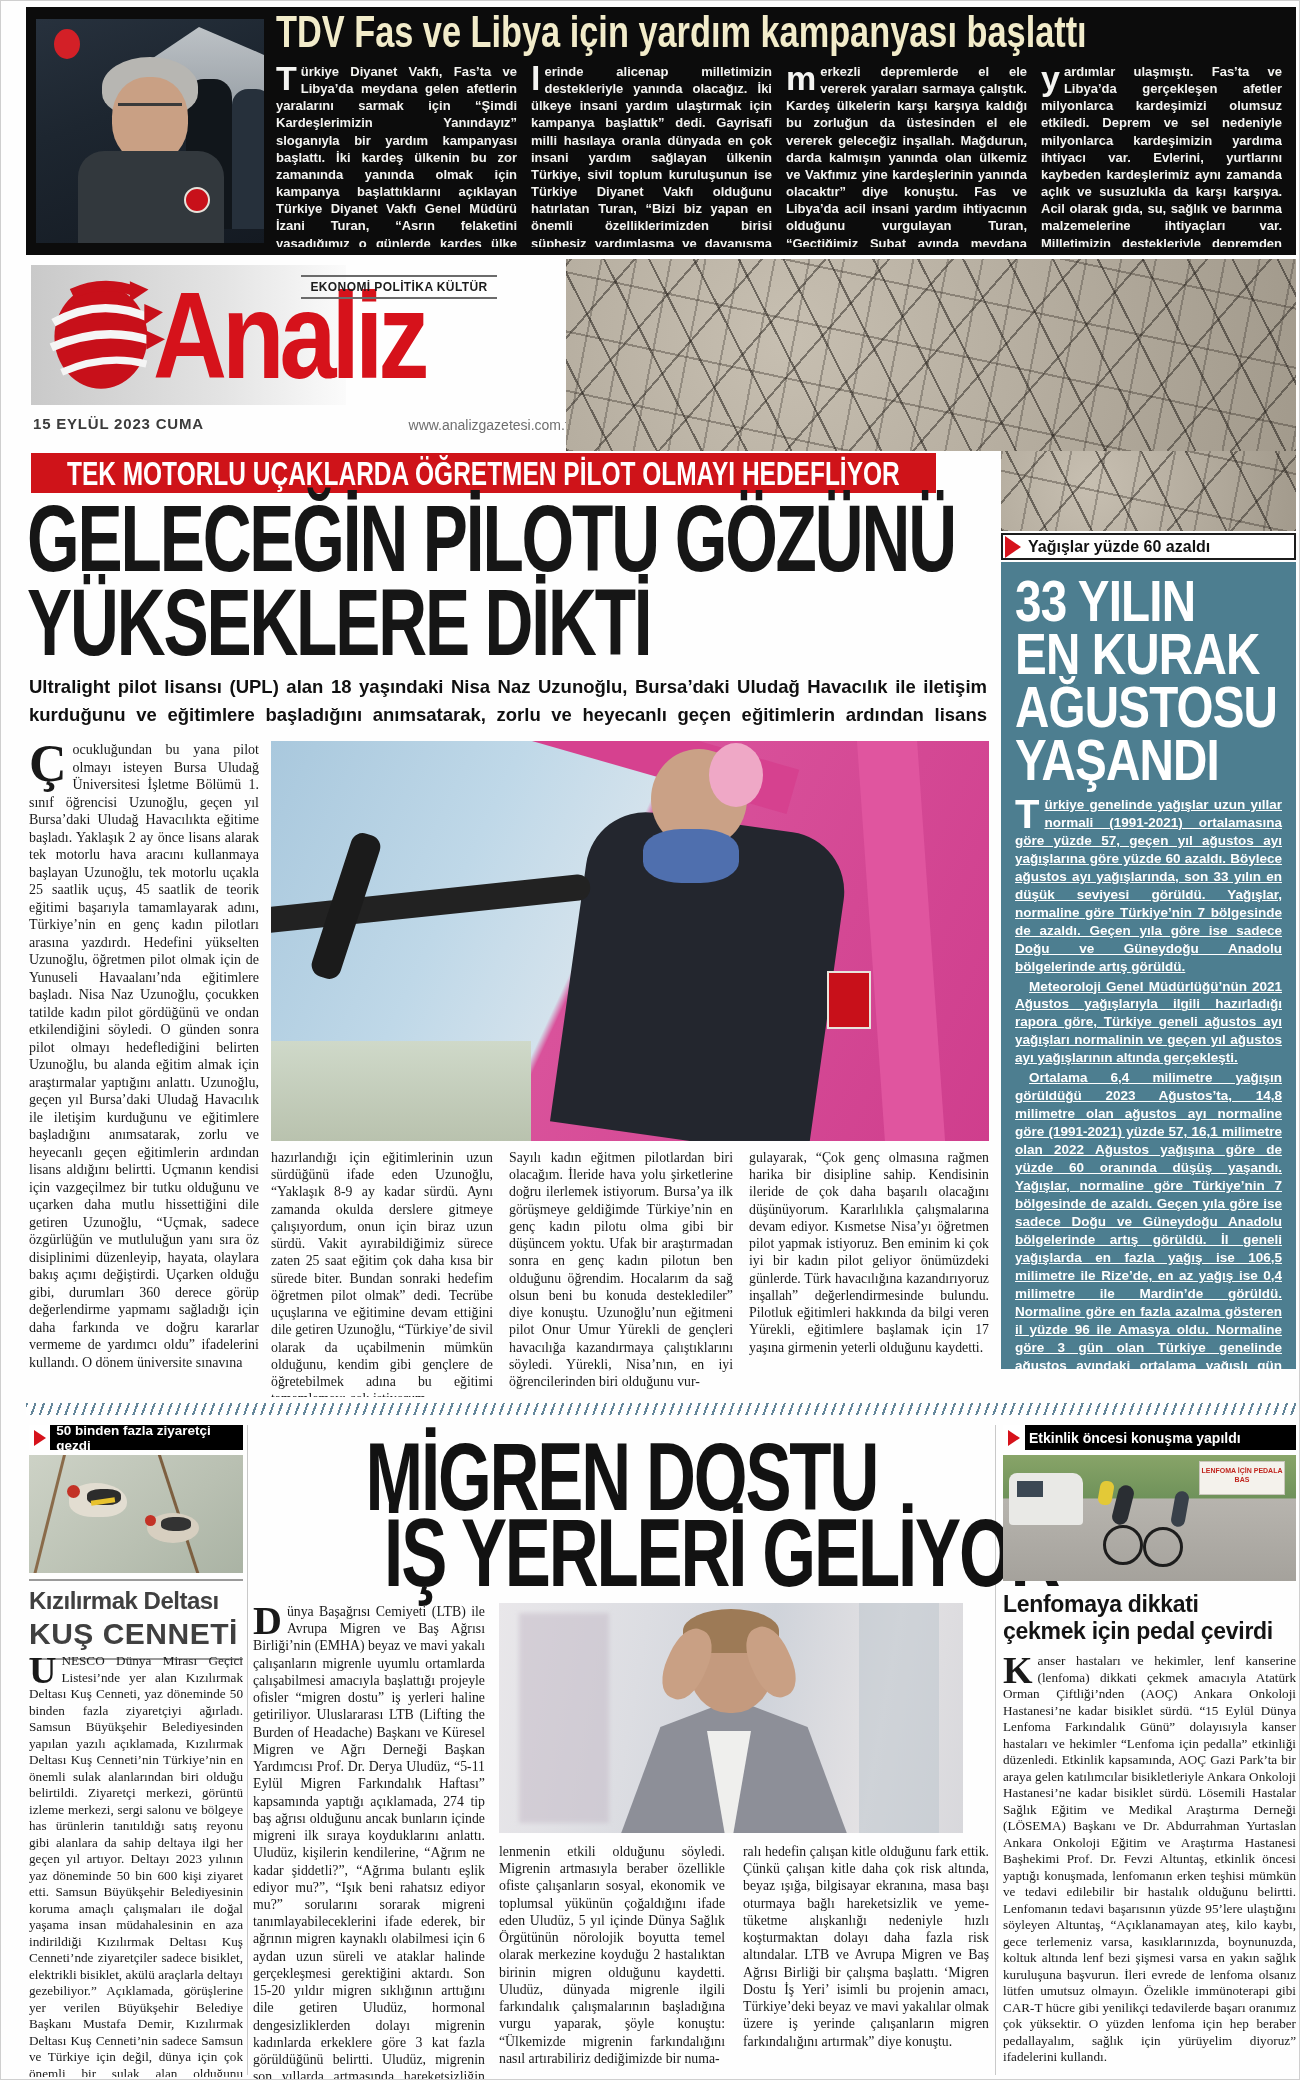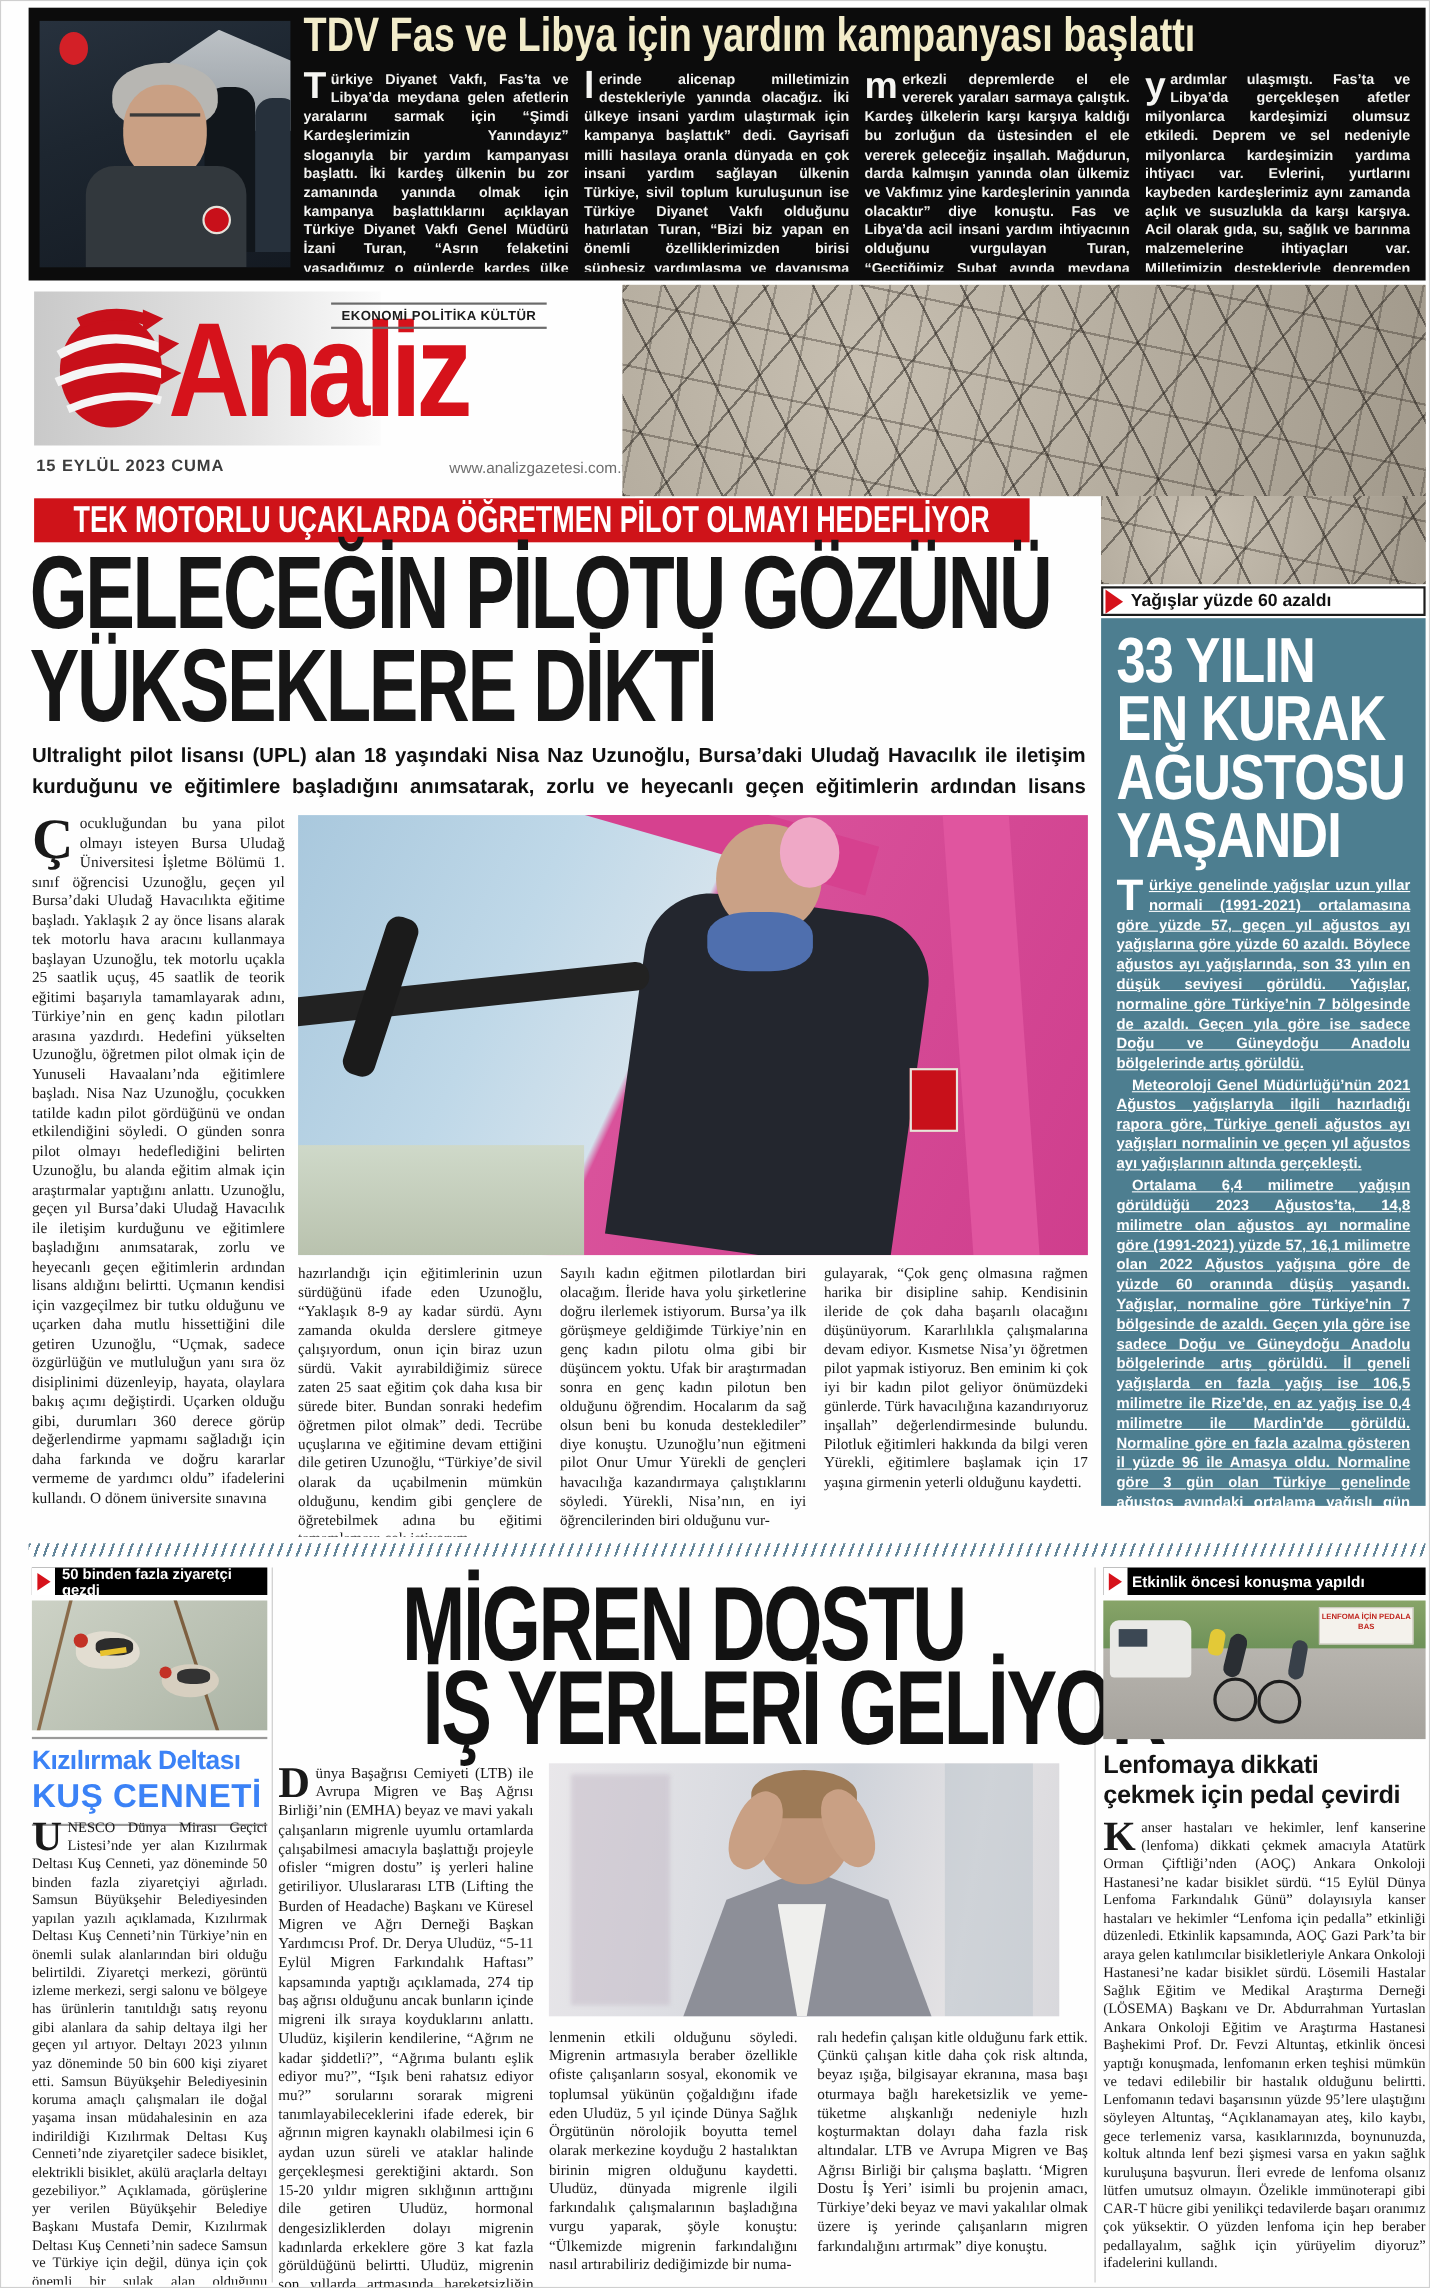--- a/index.html
+++ b/index.html
@@ -96,21 +96,21 @@
   #bird-photo{left:28px;top:1454px;width:214px;height:118px;background:linear-gradient(140deg,#cdd2c6,#b9c0b2 60%,#aab3a4);overflow:hidden;}
   .bp-twig1{position:absolute;left:18px;top:-6px;width:3px;height:140px;background:#8a6b4a;transform:rotate(14deg);}
   .bp-twig2{position:absolute;left:150px;top:-10px;width:3px;height:150px;background:#7d5f40;transform:rotate(-18deg);}
   .bp-bird1{position:absolute;left:40px;top:28px;width:58px;height:34px;border-radius:50% 60% 45% 45%;background:#e2ddd1;}
   .bp-wing1{position:absolute;left:58px;top:34px;width:34px;height:16px;border-radius:40%;background:#2c2c2c;}
   .bp-bar1{position:absolute;left:62px;top:44px;width:24px;height:5px;background:#e8c22e;transform:rotate(-8deg);}
   .bp-face1{position:absolute;left:38px;top:30px;width:13px;height:13px;border-radius:50%;background:#c33226;}
   .bp-bird2{position:absolute;left:118px;top:58px;width:52px;height:30px;border-radius:55%;background:#d7cfc0;}
   .bp-wing2{position:absolute;left:132px;top:62px;width:30px;height:14px;border-radius:40%;background:#333;}
   .bp-face2{position:absolute;left:116px;top:60px;width:11px;height:11px;border-radius:50%;background:#c33226;}
-  #bird-headline{left:28px;top:1578px;width:214px;border-top:2px solid #9a9a9a;border-bottom:2px solid #9a9a9a;padding:6px 0 7px 0;color:#3b82f6;}
+  #bird-headline{left:28px;top:1578px;width:214px;border-top:2px solid #9a9a9a;border-bottom:2px solid #9a9a9a;padding:6px 0 7px 0;color:#404040;}
   #bird-headline .l1{display:block;font-size:24px;font-weight:600;letter-spacing:-.5px;}
   #bird-headline .l2{display:block;font-size:30px;font-weight:800;letter-spacing:.5px;margin-top:2px;}
   #bird-body{left:28px;top:1652px;width:214px;height:424px;font-size:13.2px;}
   #bird-body::first-letter{float:left;font-size:38px;line-height:31px;padding:2px 5px 0 0;font-weight:bold;}
 
   
   #mig-headline{left:252px;top:1438px;width:736px;text-align:center;color:#121212;font-weight:bold;}
   #mig-headline .hl{display:block;font-size:96px;line-height:76px;letter-spacing:-3px;}
   #mig-col1{left:252px;top:1602px;width:232px;height:476px;}
   #mig-col1::first-letter{float:left;font-size:40px;line-height:32px;padding:2px 5px 0 0;font-weight:bold;}

